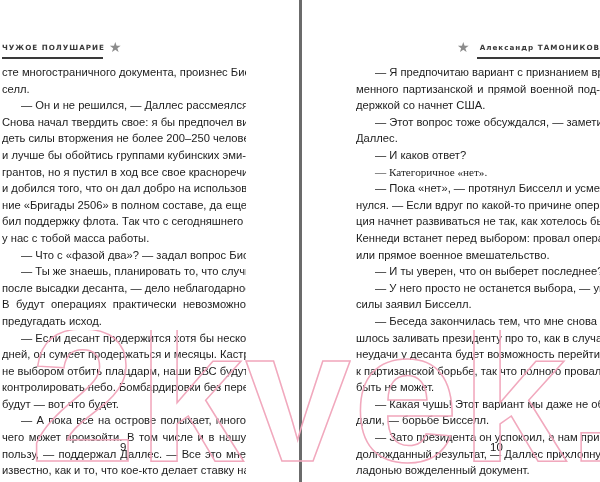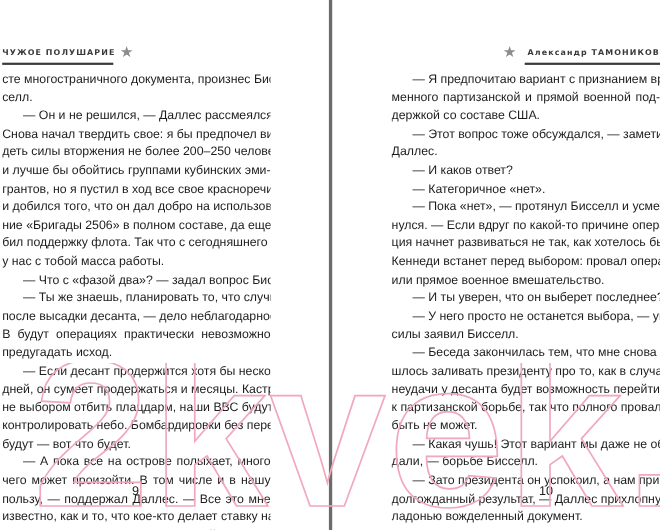--- a/index.html
+++ b/index.html
@@ -113,30 +113,30 @@
   <div class="page page-right">
     <div class="running-head">
       <span class="star">★</span>
       <span class="rh-text">Александр ТАМОНИКОВ</span>
     </div>
     <div class="rule"></div>
     <div class="text-block" id="right-text">
         <div class="p" style="text-indent: 0px;">
           <span class="line" style="text-indent: 19px;">— Я предпочитаю вариант с признанием вре-</span>
           <span class="line">менного партизанской и прямой военной под-</span>
-          <span class="line last">держкой со составе США.</span>
+          <span class="line last">держкой со начнет США.</span>
         </div>
         <div class="p" style="text-indent: 0px;">
           <span class="line" style="text-indent: 19px;">— Этот вопрос тоже обсуждался, — заметил</span>
           <span class="line last">Даллес.</span>
         </div>
         <div class="p" style="text-indent: 0px;">
           <span class="line last" style="text-indent: 19px;">— И каков ответ?</span>
         </div>
-        <div class="p" style="text-indent: 0px;">
+        <div class="p" style="text-indent: 0px; font-family: Liberation Serif, serif;">
           <span class="line last" style="text-indent: 19px;">— Категоричное «нет».</span>
         </div>
         <div class="p" style="text-indent: 0px;">
           <span class="line" style="text-indent: 19px;">— Пока «нет», — протянул Бисселл и усмех-</span>
           <span class="line">нулся. — Если вдруг по какой-то причине опера-</span>
           <span class="line">ция начнет развиваться не так, как хотелось бы,</span>
           <span class="line">Кеннеди встанет перед выбором: провал операции</span>
           <span class="line last">или прямое военное вмешательство.</span>
         </div>
         <div class="p" style="text-indent: 0px;">

